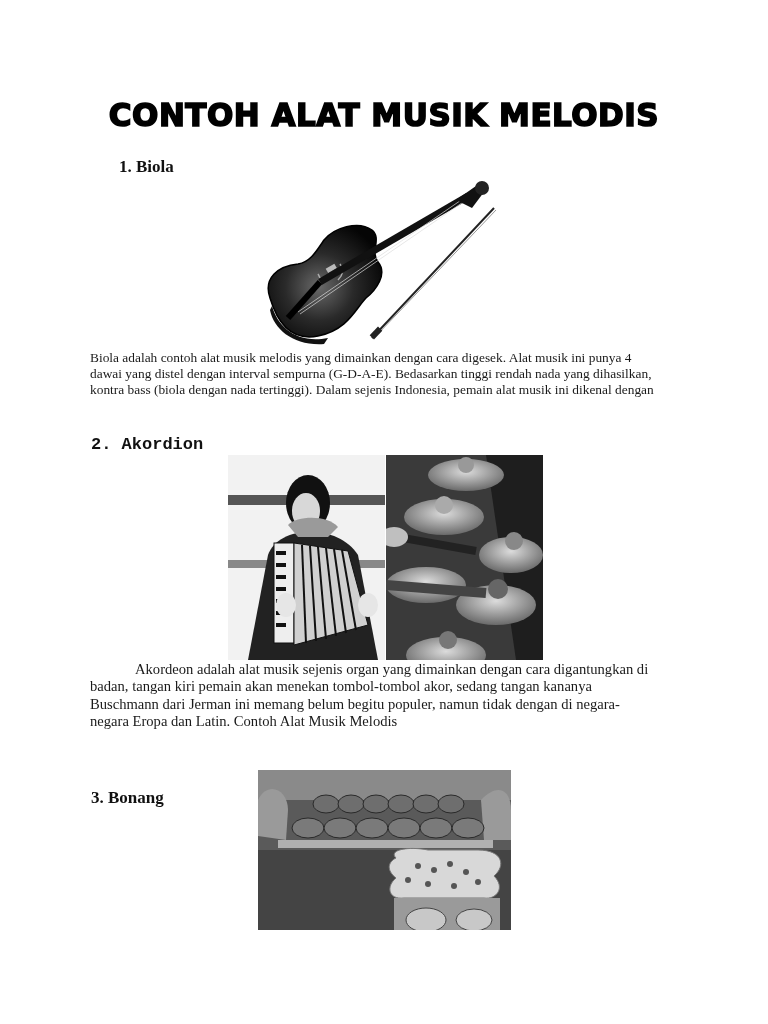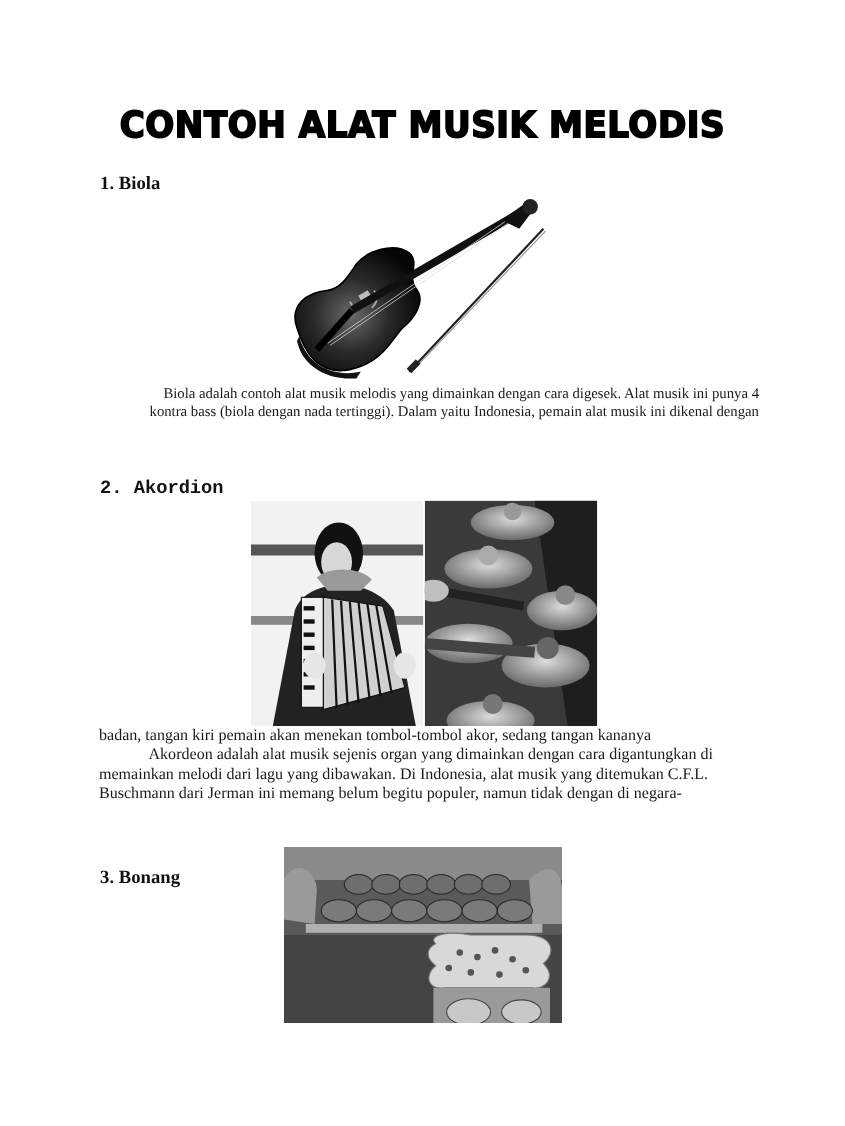--- a/index.html
+++ b/index.html
@@ -1,30 +1,30 @@
 <!DOCTYPE html>
 <html><head>
 <meta charset="utf-8">
 <style>
   html, body { margin: 0; padding: 0; background: #ffffff; }
   body { width: 768px; height: 1024px; position: relative; overflow: hidden; font-family: "Liberation Serif", serif; color: #111; }
   .title { position: absolute; left: 0; width: 768px; top: 96px; text-align: center; font-family: "DejaVu Sans", sans-serif; font-weight: 900; font-size: 31px; letter-spacing: 0.5px; color: #000; text-transform: uppercase; -webkit-text-stroke: 1.6px #000; transform: scaleY(1.05); }
   .heading { position: absolute; left: 91px; font-family: "Liberation Serif", serif; font-weight: bold; font-size: 17px; color: #111; }
-  .para { position: absolute; left: 90px; width: 600px; font-size: 13.4px; line-height: 16px; color: #1a1a1a; text-align: right; }
+  .para { position: absolute; left: 90px; width: 600px; font-size: 13.4px; line-height: 16px; color: #1a1a1a; }
   .para2 { position: absolute; left: 90px; width: 600px; font-size: 14.6px; line-height: 17.4px; color: #1a1a1a; }
   .para2 .indent { display: inline-block; width: 45px; }
   .img { position: absolute; overflow: hidden; }
   svg { display: block; }
 </style>
 </head>
 <body>
 
 <div class="title">Contoh Alat Musik Melodis</div>
 
-<div class="heading" style="top:157px;">1. Biola</div>
+<div class="heading" style="top:157px;margin-left:28px;">1. Biola</div>
 
 <div class="img" style="left:258px; top:178px; width:254px; height:167px;">
   <svg width="254" height="167" viewBox="0 0 254 167">
     <rect width="254" height="167" fill="#ffffff"></rect>
     <defs>
       <radialGradient id="vb" cx="45%" cy="55%" r="60%">
         <stop offset="0" stop-color="#6a6a6a"></stop>
         <stop offset="0.5" stop-color="#2a2a2a"></stop>
         <stop offset="1" stop-color="#050505"></stop>
       </radialGradient>
@@ -47,21 +47,22 @@
     <circle cx="224" cy="10" r="7" fill="#222"></circle>
 
     <path d="M114,160 L236,30" stroke="#222" stroke-width="2"></path>
     <path d="M118,158 L238,32" stroke="#999" stroke-width="1"></path>
     <rect x="112" y="152" width="12" height="6" fill="#222" transform="rotate(-46 118 155)"></rect>
   </svg>
 </div>
 
 <div class="para" style="top:350px;">
   <div>Biola adalah contoh alat musik melodis yang dimainkan dengan cara digesek. Alat musik ini punya 4</div>
-  <div>kontra bass (biola dengan nada tertinggi). Dalam yaitu Indonesia, pemain alat musik ini dikenal dengan</div>
+  <div>dawai yang distel dengan interval sempurna (G-D-A-E). Bedasarkan tinggi rendah nada yang dihasilkan,</div>
+  <div>kontra bass (biola dengan nada tertinggi). Dalam sejenis Indonesia, pemain alat musik ini dikenal dengan</div>
 </div>
 
 <div class="heading" style="top:435px;font-family:Liberation Mono, monospace;">2. Akordion</div>
 
 <div class="img" style="left:228px; top:455px; width:157px; height:205px;">
   <svg width="157" height="205" viewBox="0 0 157 205">
     <rect width="157" height="205" fill="#f2f2f2"></rect>
     <rect x="0" y="40" width="157" height="10" fill="#555"></rect>
     <rect x="0" y="105" width="157" height="8" fill="#888"></rect>
 
@@ -116,24 +117,24 @@
       <circle cx="112" cy="134" r="10" fill="#666"></circle>
     <ellipse cx="60" cy="200" rx="40" ry="18" fill="url(#gg)"></ellipse>
       <circle cx="62" cy="185" r="9" fill="#777"></circle>
     <path d="M0,80 L90,96" stroke="#222" stroke-width="8"></path>
     <path d="M0,130 L100,138" stroke="#444" stroke-width="10"></path>
     <ellipse cx="8" cy="82" rx="14" ry="10" fill="#bfbfbf"></ellipse>
   </svg>
 </div>
 
 <div class="para2" style="top:661px;">
+  <div><span class="indent"></span><span>Akordeon adalah alat musik sejenis organ yang dimainkan dengan cara digantungkan di</span></div>
   <div>badan, tangan kiri pemain akan menekan tombol-tombol akor, sedang tangan kananya</div>
-  <div><span class="indent"></span><span>Akordeon adalah alat musik sejenis organ yang dimainkan dengan cara digantungkan di</span></div>
-  <div>memainkan melodi dari lagu yang dibawakan. Di Indonesia, alat musik yang ditemukan C.F.L.</div>
   <div>Buschmann dari Jerman ini memang belum begitu populer, namun tidak dengan di negara-</div>
+  <div>negara Eropa dan Latin. Contoh Alat Musik Melodis</div>
 </div>
 
 <div class="heading" style="top:788px;">3. Bonang</div>
 
 <div class="img" style="left:258px; top:770px; width:253px; height:160px;">
   <svg width="253" height="160" viewBox="0 0 253 160">
     <rect width="253" height="160" fill="#5a5a5a"></rect>
     <rect x="0" y="0" width="253" height="30" fill="#8a8a8a"></rect>
     <rect x="0" y="80" width="253" height="80" fill="#444"></rect>
 

